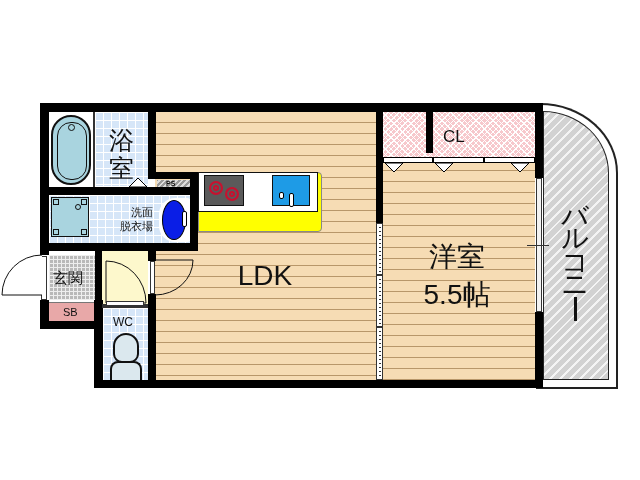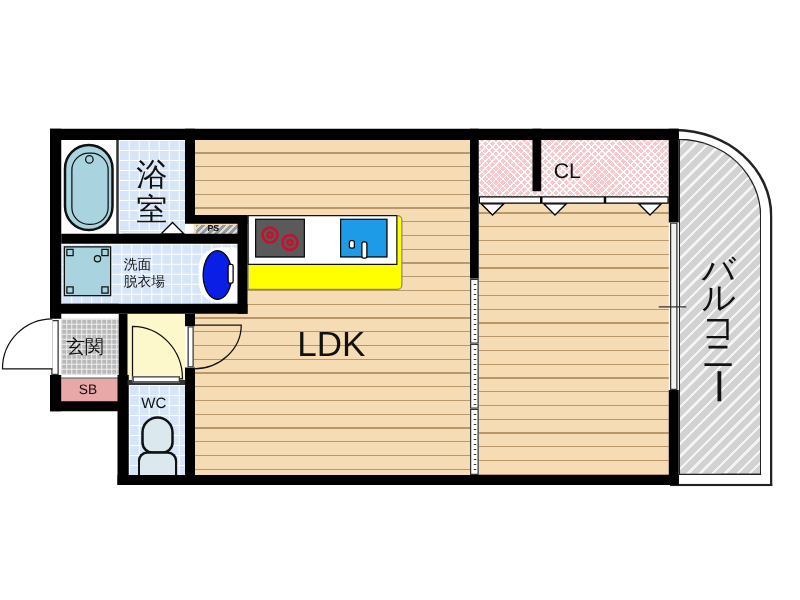--- a/index.html
+++ b/index.html
@@ -74,21 +74,21 @@
   <div class="lbl" style="left:166px;top:180px;font-size:7px;font-weight:bold;">PS</div>
 
   <div class="tile" style="left:49px;top:195px;width:148px;height:48px;"></div>
   <div class="abs" style="left:51px;top:197px;width:38px;height:40px;background:#a9d4df;border:1px solid #111;box-sizing:border-box;">
     <div class="abs" style="left:1px;top:1px;width:4px;height:4px;border:1px solid #111;"></div>
     <div class="abs" style="right:1px;top:1px;width:4px;height:4px;border:1px solid #111;"></div>
     <div class="abs" style="left:1px;bottom:1px;width:4px;height:4px;border:1px solid #111;"></div>
     <div class="abs" style="right:1px;bottom:1px;width:4px;height:4px;border:1px solid #111;"></div>
     <div class="abs" style="left:23px;top:6px;width:4px;height:4px;border:1px solid #111;border-radius:50%;"></div>
   </div>
-  <div class="lbl" style="left:99px;top:205px;font-size:11px;line-height:14px;text-align:left;width:54px;">
+  <div class="lbl" style="left:99px;top:205px;font-size:11px;line-height:14px;text-align:right;width:54px;">
     <div>洗面</div>
     <div>脱衣場</div>
   </div>
   <div class="abs" style="left:159px;top:198px;width:32px;height:44px;background:#fff;border-radius:16px 4px 4px 16px;">
     <div class="abs" style="left:3px;top:2px;width:24px;height:40px;border-radius:50%;background:#0a1ee6;border:1px solid #000;box-sizing:border-box;"></div>
     <div class="abs" style="left:23px;top:13px;width:3px;height:14px;background:#fff;border:1px solid #000;border-radius:2px;"></div>
   </div>
   <div class="sash" style="left:50px;top:243px;width:45px;height:4px;"></div>
   <div class="abs" style="left:100px;top:244px;width:46px;height:4px;background:repeating-linear-gradient(90deg,#000 0,#000 3px,#fff 3px,#fff 6px);border:1px solid #000;"></div>
 
@@ -155,14 +155,16 @@
   <div class="sash" style="left:150px;top:261px;width:5px;height:33px;"></div>
   <svg class="abs" style="left:155px;top:259px;" width="42" height="38">
     <path d="M0,1 L38,1 A38,35 0 0,1 0,36" fill="none" stroke="#111" stroke-width="1"></path>
   </svg>
 
   <div class="lbl" style="left:225px;top:258px;font-size:28px;line-height:36px;text-align:center;width:80px;">
     <div>LDK</div>
   </div>
 
   <div class="lbl" style="left:412px;top:238px;font-size:28px;line-height:38px;text-align:center;width:90px;">
+    <div>洋室</div>
+    <div>5.5帖</div>
   </div>
 </div>
 
 </body></html>

